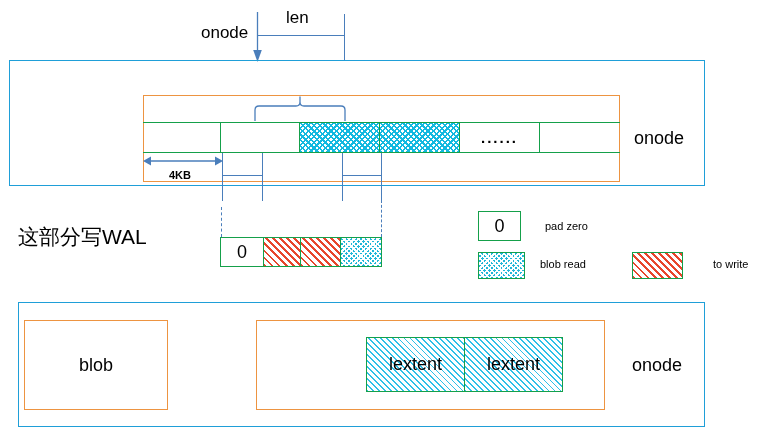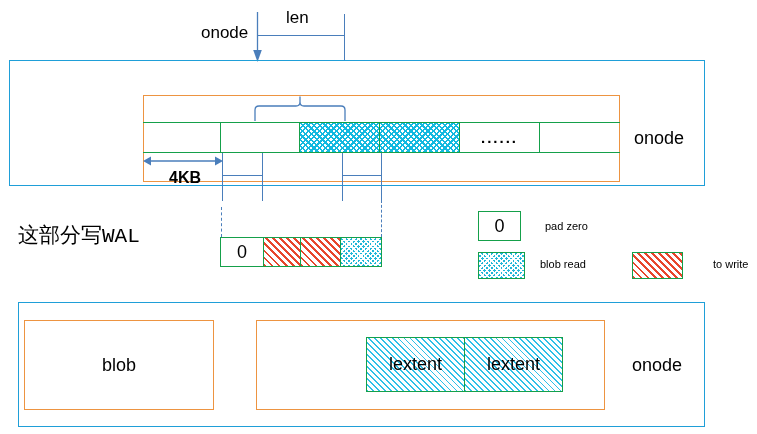--- a/index.html
+++ b/index.html
@@ -52,22 +52,22 @@
     background-image:repeating-linear-gradient(45deg,
         #2fc0e8 0px,#2fc0e8 1.3px,
         rgba(255,255,255,0) 1.3px,rgba(255,255,255,0) 4.2px);
   }
 
   
   .lbl{position:absolute;white-space:nowrap;line-height:1;}
   .t18{font-size:18px;}
   .t17{font-size:17px;}
   .t15{font-size:11px;text-align:right;}
-  .t12{font-size:16px;}
-  .cn{font-size:21px;font-family:Liberation Mono, monospace;}
+  .t12{font-size:11px;}
+  .cn{font-size:21px;font-family:Liberation Sans, sans-serif;}
   .ctr{display:flex;align-items:center;justify-content:center;}
 
   
   .vline{position:absolute;width:0;border-left:1.2px solid #4a7ebb;}
   .hline{position:absolute;height:0;border-top:1.2px solid #4a7ebb;}
   .dashline{position:absolute;width:0;border-left:1.3px dashed #4a7ebb;}
 
   svg{position:absolute;overflow:visible;}
   .dots{letter-spacing:2px;font-weight:bold;font-size:15px;}
 </style>
@@ -141,21 +141,21 @@
 <div class="lbl t15" style="left:545px;top:221px;">pad zero</div>
 
 <div class="abs green-box fill-cyan-dots" style="left:478px;top:252px;width:47px;height:27px;"></div>
 <div class="lbl t15" style="left:540px;top:259px;">blob read</div>
 
 <div class="abs green-box fill-red-hatch" style="left:632px;top:252px;width:51px;height:27px;"></div>
 <div class="lbl t15" style="left:697px;top:259px;margin-left:16px;">to write</div>
 
 <div class="abs blue-box" style="left:18px;top:302px;width:687px;height:125px;"></div>
 
-<div class="abs orange-box ctr" style="left:24px;top:320px;width:190px;height:90px;">
+<div class="abs orange-box ctr" style="left:24px;top:320px;width:144px;height:90px;">
   <span class="t18">blob</span>
 </div>
 
 <div class="abs orange-box" style="left:256px;top:320px;width:349px;height:90px;"></div>
 
 <div class="abs" style="left:366px;top:337px;width:197px;height:55px;border:1.4px solid #15a04a;">
   <div class="cell fill-lt-cyan-hatch ctr" style="left:0px;width:98px;">
     <span class="t18">lextent</span>
   </div>
   <div class="cell noline fill-lt-cyan-hatch ctr" style="left:98px;width:97px;">

